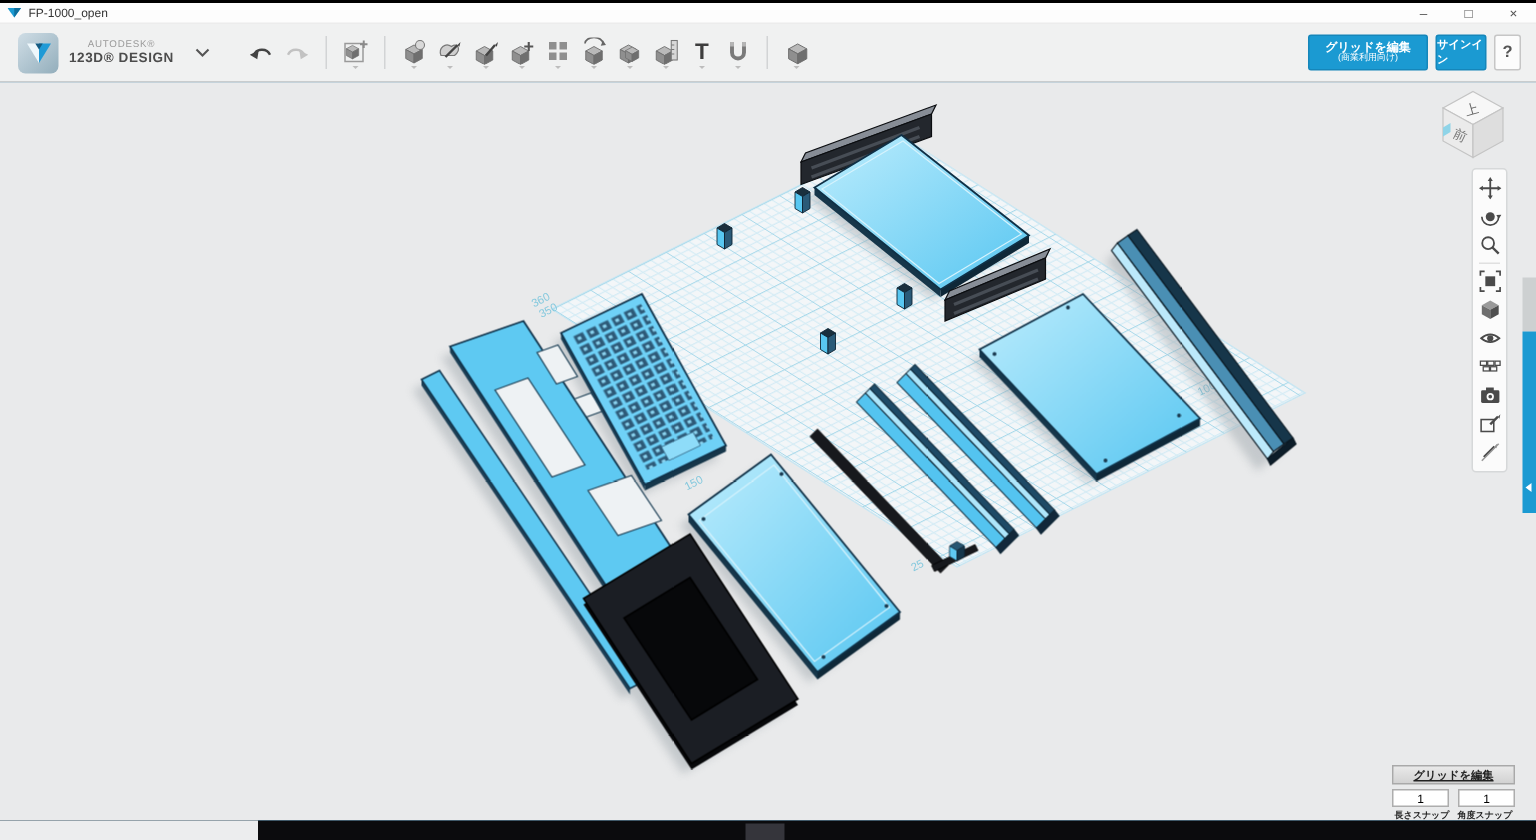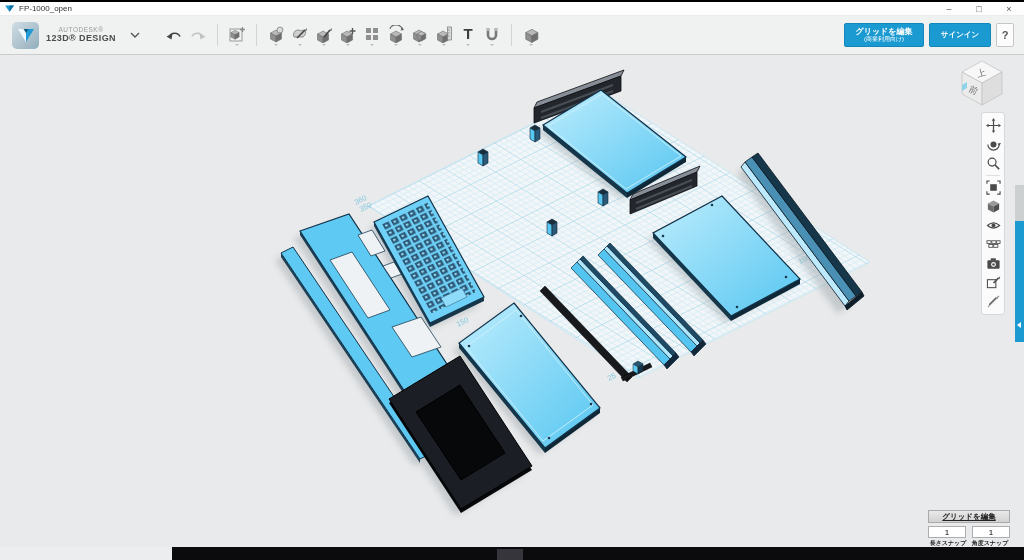--- a/index.html
+++ b/index.html
@@ -21,21 +21,21 @@
   .brand-prod{font-size:9px;font-weight:bold;color:#4c4c4c;letter-spacing:.4px;}
   .brand-caret{margin-left:14px;}
   .tb-center{display:flex;align-items:center;margin-left:22px;}
   .tb-btn{width:22px;height:26px;display:flex;flex-direction:column;align-items:center;justify-content:center;margin:0 1px;}
   .tb-caret{width:4px;height:2px;margin-top:1px;border-left:2px solid transparent;border-right:2px solid transparent;border-top:2px solid #bdbdbd;}
   .tb-sep{width:1px;height:22px;background:#d2d4d5;margin:0 7px;}
   .tb-right{margin-left:auto;display:flex;align-items:center;margin-right:10px;}
   .btn-premium{width:80px;height:24px;background:#1b9ad2;color:#fff;border:1px solid #1586ba;border-radius:2px;text-align:center;padding-top:3px;}
   .btn-premium .l1{font-size:8px;font-weight:bold;line-height:9px;}
   .btn-premium .l2{font-size:6px;line-height:7px;}
-  .btn-signin{margin-left:5px;width:62px;height:24px;background:#1b9ad2;color:#fff;border:1px solid #1586ba;border-radius:2px;font-size:7.5px;font-weight:bold;display:flex;align-items:center;justify-content:center;}
+  .btn-signin{margin-left:5px;width:34px;height:24px;background:#1b9ad2;color:#fff;border:1px solid #1586ba;border-radius:2px;font-size:7.5px;font-weight:bold;display:flex;align-items:center;justify-content:center;}
   .btn-help{margin-left:5px;width:18px;height:24px;background:#fcfcfc;border:1px solid #c6c6c6;border-radius:2px;color:#555;font-size:11px;font-weight:bold;display:flex;align-items:center;justify-content:center;}
   
   .canvas{position:absolute;left:0;top:55px;width:1024px;height:492px;background:#e9eaeb;}
   .scene{position:absolute;left:0;top:0;}
   .sh{filter:blur(3px);}
   
   .viewcube{position:absolute;left:956px;top:2px;}
   
   .nav-tb{position:absolute;left:981px;top:57px;width:24px;background:#fbfbfb;border:1px solid #d6d8d9;border-radius:3px;display:flex;flex-direction:column;align-items:center;padding:3px 0;}
   .nav-item{width:20px;height:19px;display:flex;align-items:center;justify-content:center;}

